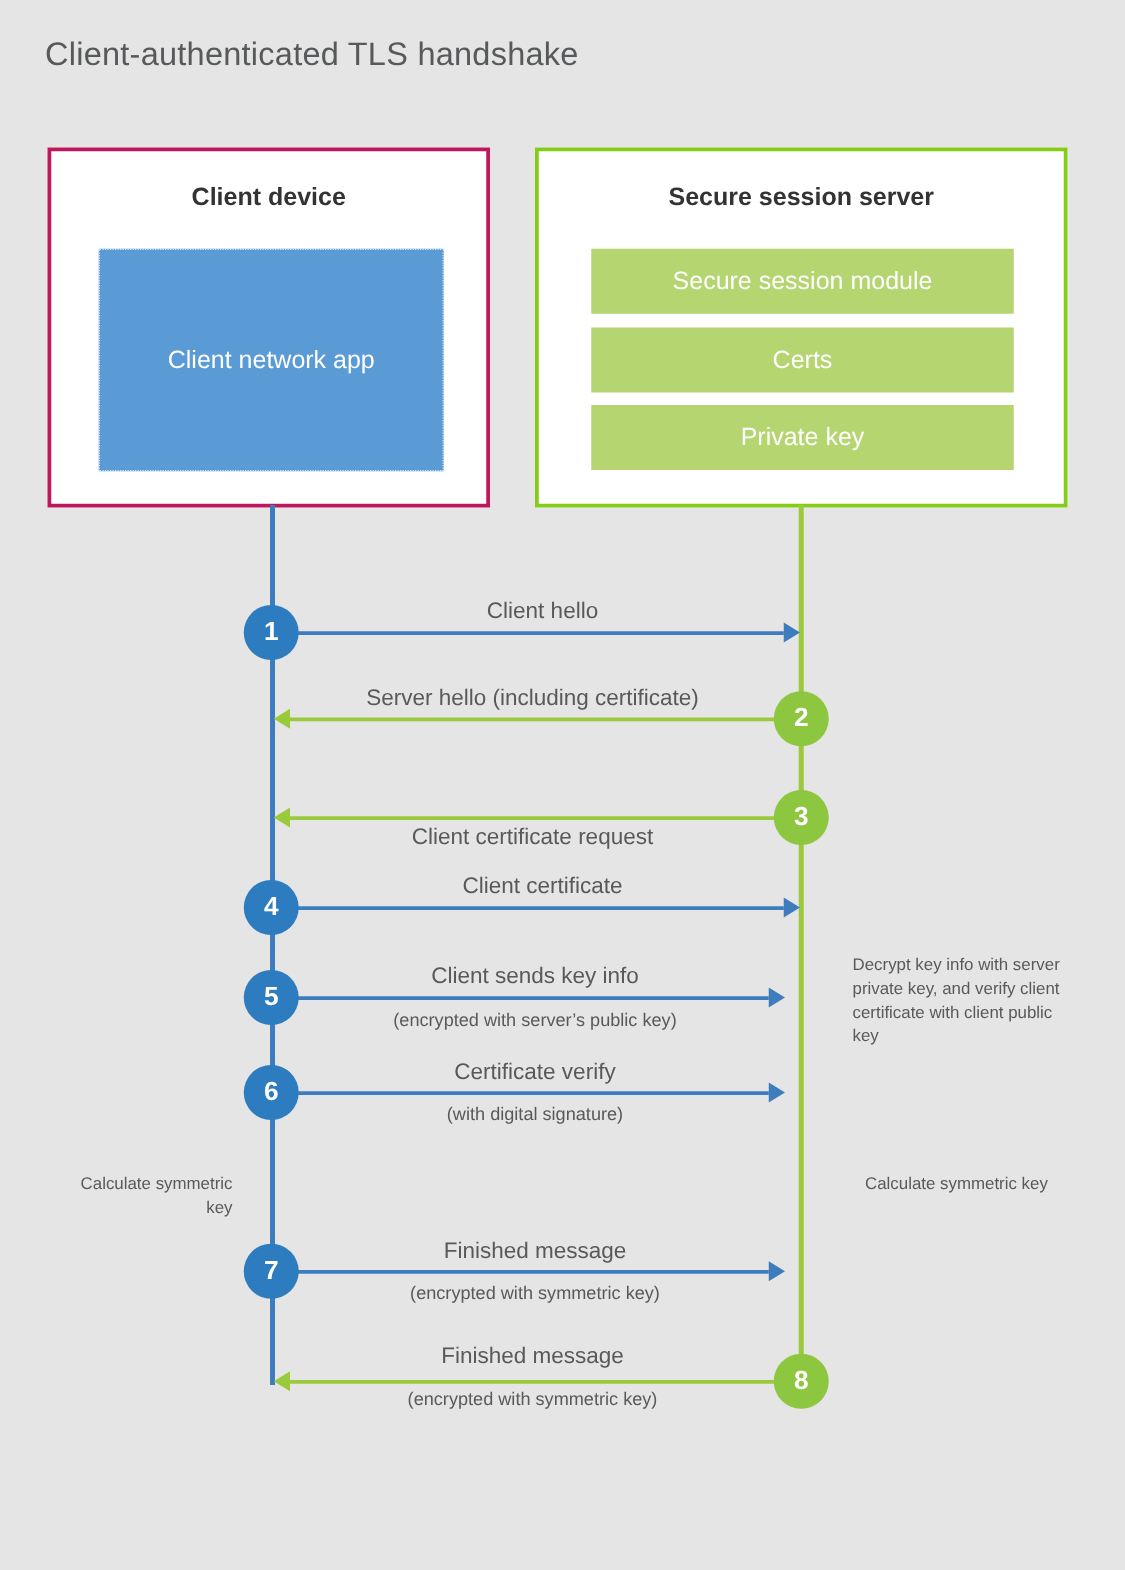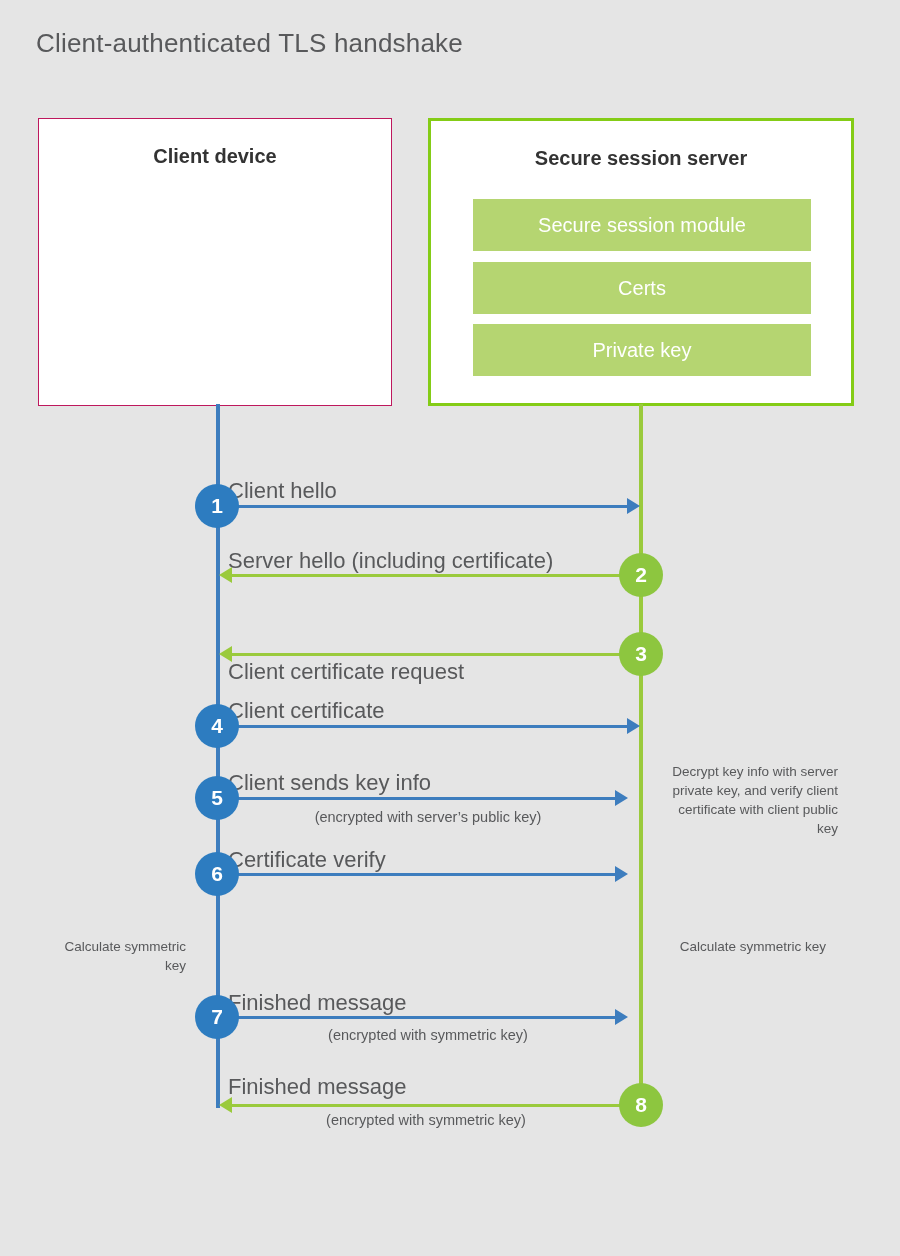--- a/index.html
+++ b/index.html
@@ -35,21 +35,21 @@
   .actor-box {
     position: absolute;
     background: #ffffff;
     box-sizing: border-box;
   }
   .actor-box.client {
     left: 38px;
     top: 118px;
     width: 354px;
     height: 288px;
-    border: 1px solid #be185d;
+    border: 3px solid #be185d;
     padding-left: 12px;
   }
   .actor-box.server {
     left: 428px;
     top: 118px;
     width: 426px;
     height: 288px;
     border: 3px solid #84cc16;
   }
   .actor-title {
@@ -152,52 +152,53 @@
     color: #ffffff;
     font-size: 21px;
     font-weight: bold;
   }
   .step-circle.blue { background: #2d7cc0; }
   .step-circle.green { background: #8dc63f; }
 
   
   .msg-label {
     position: absolute;
-    text-align: left;
-    font-size: 22px;
+    text-align: center;
+    font-size: 18px;
     color: #58595b;
     white-space: nowrap;
   }
   .msg-sublabel {
     position: absolute;
     text-align: center;
     font-size: 14.5px;
     color: #58595b;
     white-space: nowrap;
   }
 
   
   .side-note {
     position: absolute;
     font-size: 13.5px;
     line-height: 1.42;
     color: #58595b;
   }
   .side-note.right-align { text-align: right; }
-  .side-note.left-align { text-align: right; }
+  .side-note.left-align { text-align: left; margin-left: 16px; }
 </style>
 </head>
 <body>
 
 <div id="canvas">
 
   <div class="page-title">Client-authenticated TLS handshake</div>
 
   <div class="actor-box client">
     <div class="actor-title">Client device</div>
+    <div class="client-app">Client network app</div>
   </div>
 
   <div class="actor-box server">
     <div class="actor-title">Secure session server</div>
     <div class="server-bar b1">Secure session module</div>
     <div class="server-bar b2">Certs</div>
     <div class="server-bar b3">Private key</div>
   </div>
 
   <div class="lifeline client-line"></div>
@@ -226,20 +227,21 @@
   <div class="msg-label" style="left:228px; top:770px; width:400px;">Client sends key info</div>
   <div class="msg-line to-server" style="left:220px; top:797px; width:395px;"></div>
   <div class="arrow-head right" style="left:615px; top:790px;"></div>
   <div class="step-circle blue" style="left:195px; top:776px;">5</div>
   <div class="msg-sublabel" style="left:228px; top:809px; width:400px;">(encrypted with server’s public key)</div>
 
   <div class="msg-label" style="left:228px; top:847px; width:400px;">Certificate verify</div>
   <div class="msg-line to-server" style="left:220px; top:873px; width:395px;"></div>
   <div class="arrow-head right" style="left:615px; top:866px;"></div>
   <div class="step-circle blue" style="left:195px; top:852px;">6</div>
+  <div class="msg-sublabel" style="left:228px; top:884px; width:400px;">(with digital signature)</div>
 
   <div class="msg-label" style="left:228px; top:990px; width:400px;">Finished message</div>
   <div class="msg-line to-server" style="left:220px; top:1016px; width:395px;"></div>
   <div class="arrow-head right" style="left:615px; top:1009px;"></div>
   <div class="step-circle blue" style="left:195px; top:995px;">7</div>
   <div class="msg-sublabel" style="left:228px; top:1027px; width:400px;">(encrypted with symmetric key)</div>
 
   <div class="msg-label" style="left:228px; top:1074px; width:396px;">Finished message</div>
   <div class="msg-line to-client" style="left:232px; top:1104px; width:392px;"></div>
   <div class="arrow-head left" style="left:219px; top:1097px;"></div>

